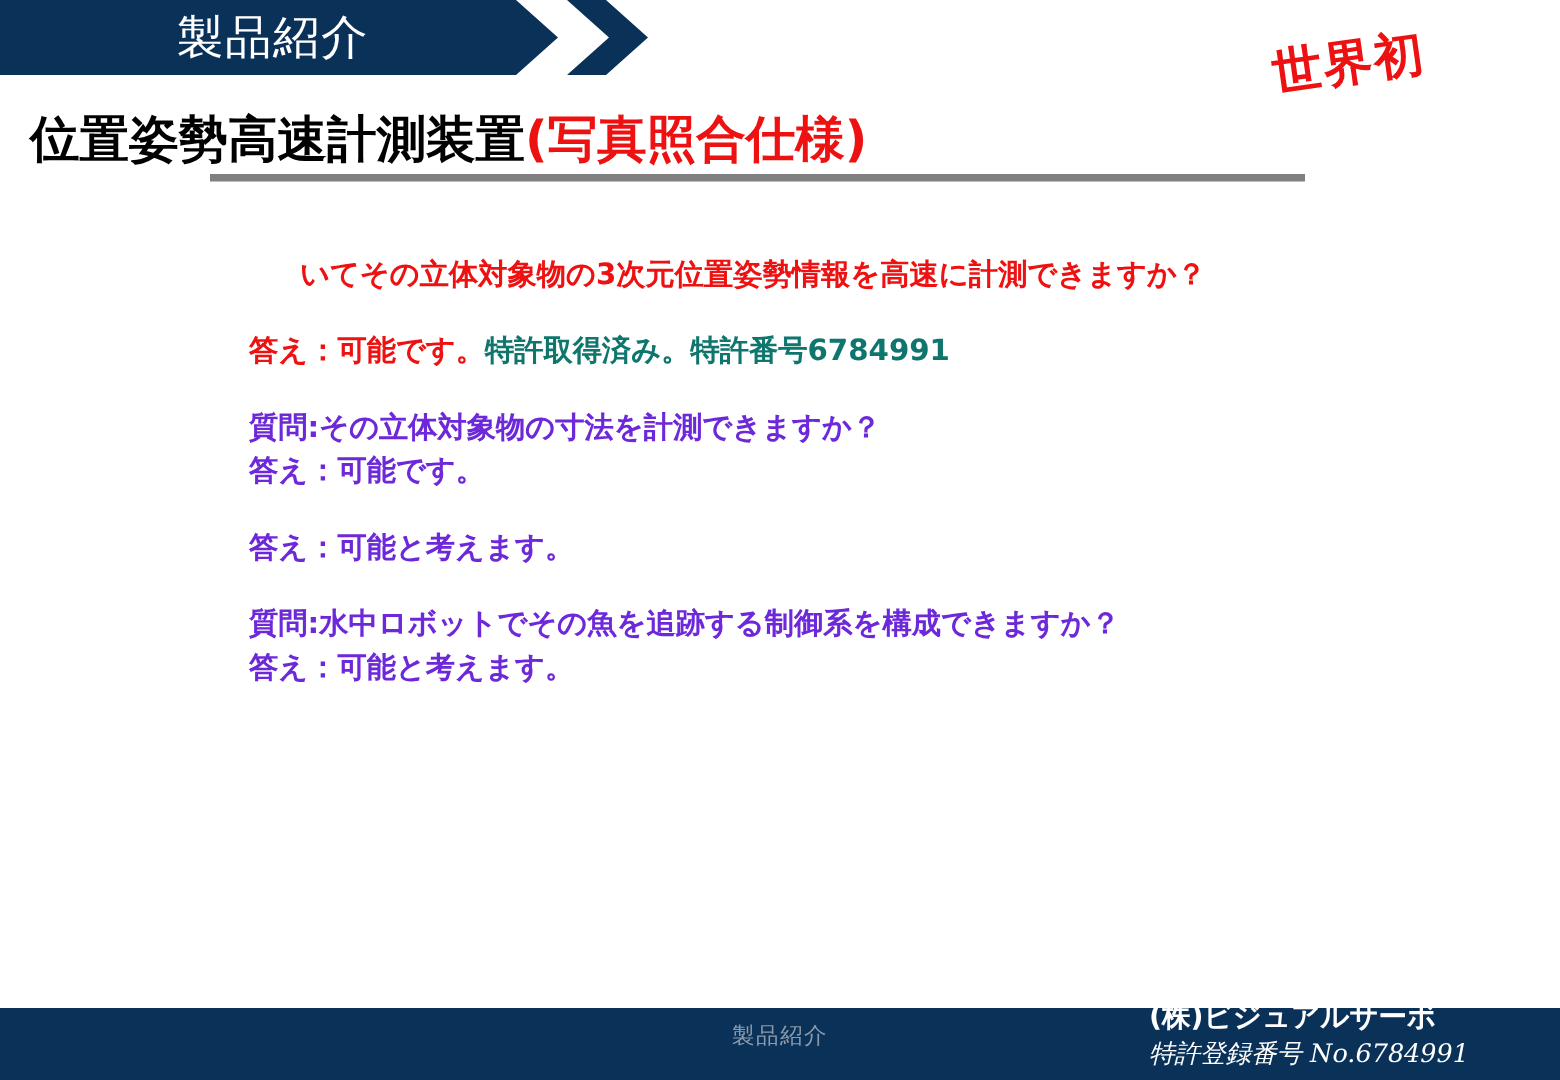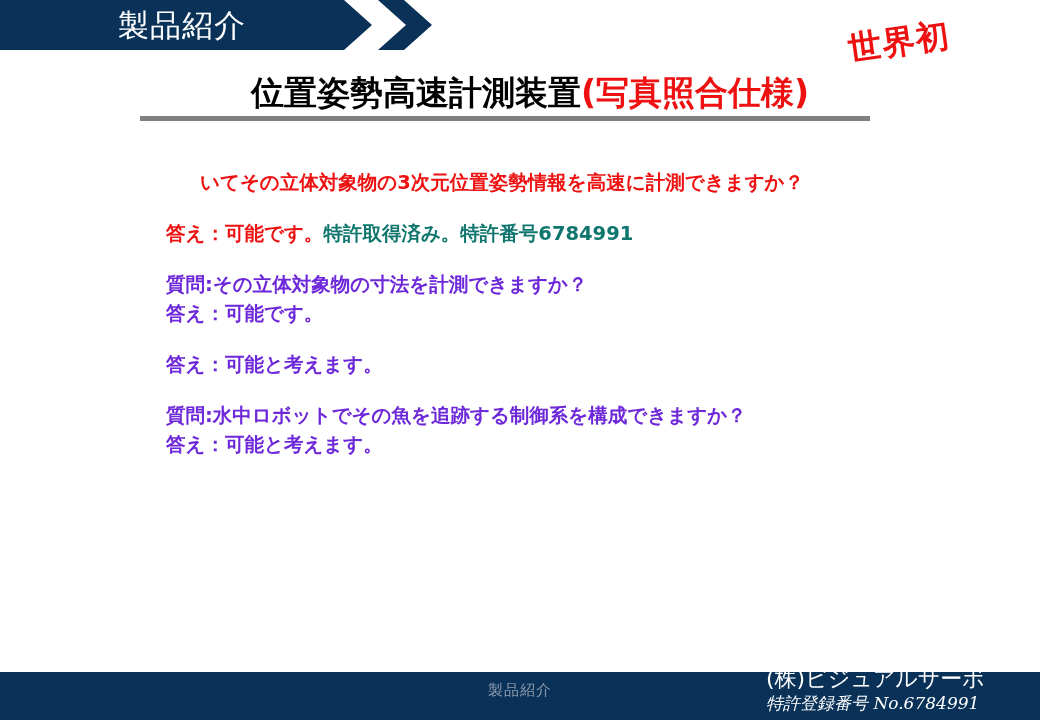--- a/index.html
+++ b/index.html
@@ -70,21 +70,20 @@
     letter-spacing: 1px;
     white-space: nowrap;
   }
 
   
   .title-wrap {
     position: absolute;
     left: 0;
     top: 74px;
     width: 1040px;
-    text-align: center;
   }
   .slide-title {
     font-size: 33px;
     font-weight: bold;
     letter-spacing: 0px;
     line-height: 38px;
     color: #000000;
     white-space: nowrap;
     display: inline-block;
     margin-left: 20px;
@@ -141,22 +140,22 @@
   }
   .footer-right {
     position: absolute;
     right: 14px;
     top: -6px;
     text-align: left;
     color: #ffffff;
     width: 260px;
   }
   .footer-company {
-    font-size: 22px;
-    font-weight: normal;
+    font-size: 19px;
+    font-weight: bold;
     line-height: 25px;
     letter-spacing: 0px;
     white-space: nowrap;
   }
   .footer-patent {
     font-family: "DejaVu Serif", "Liberation Serif", serif;
     font-size: 17px;
     line-height: 25px;
     letter-spacing: 0px;
     white-space: nowrap;

